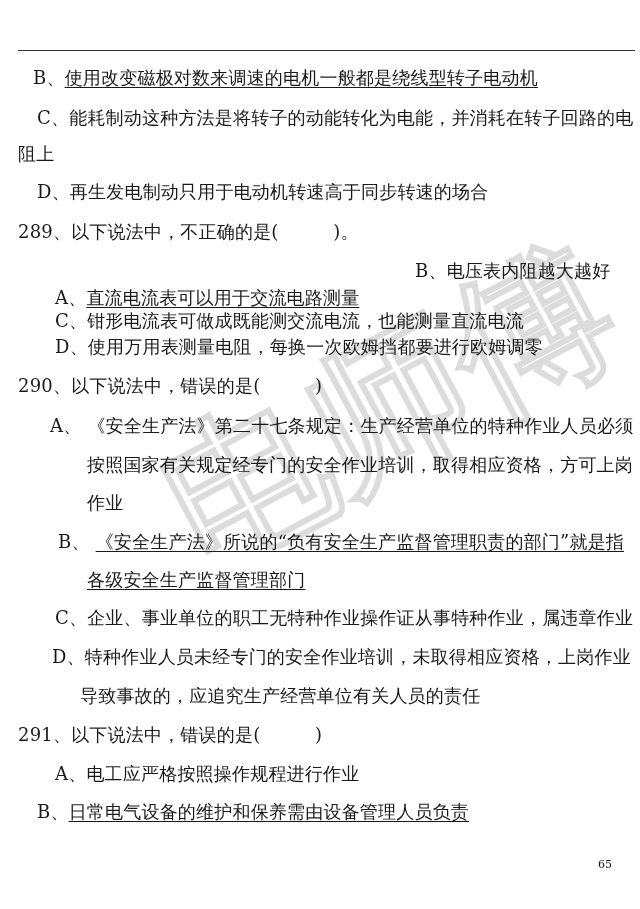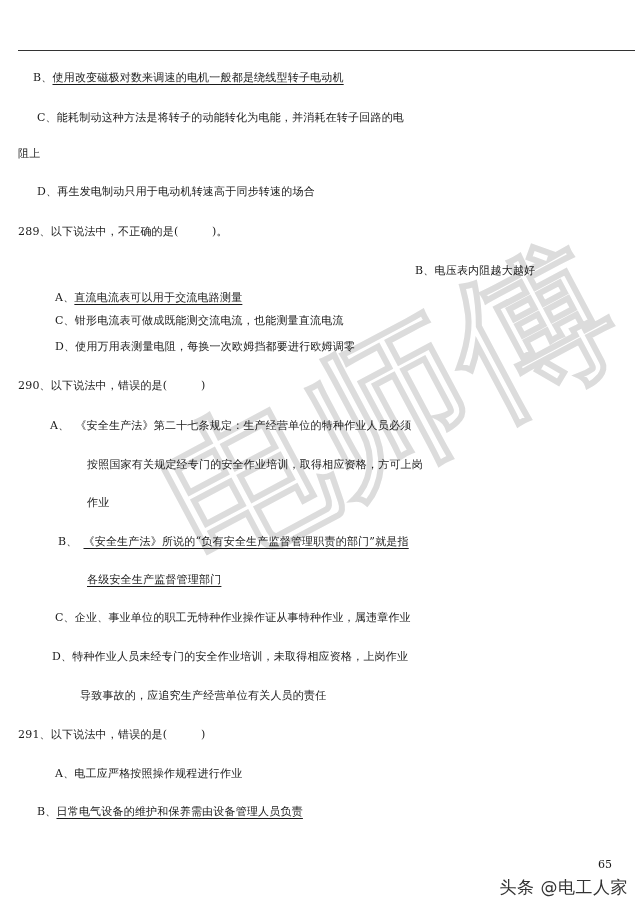--- a/index.html
+++ b/index.html
@@ -1,20 +1,20 @@
 <!DOCTYPE html>
 <html><head>
   <meta charset="utf-8">
   <style>
     html, body { margin: 0; padding: 0; background: #ffffff; }
     body { width: 640px; height: 909px; position: relative; overflow: hidden;
            font-family: "DejaVu Serif", "Liberation Serif", serif; color: #1a1a1a; }
     .rule { position: absolute; left: 18px; top: 50px; width: 617px; height: 0;
             border-top: 1.5px solid #333; }
-    .line { position: absolute; font-size: 11px; white-space: nowrap; line-height: 22px; letter-spacing: 0.2px; }
+    .line { position: absolute; font-size: 18px; white-space: nowrap; line-height: 22px; letter-spacing: 0.2px; }
     .u { text-decoration: underline; text-decoration-thickness: 1px; text-underline-offset: 3px; }
     .watermark { position: absolute; left: 150px; top: 300px; font-size: 160px; color: #e9e9e9;
                  transform: rotate(-28deg); transform-origin: center; white-space: nowrap;
                  font-family: "DejaVu Sans", sans-serif; font-weight: bold; z-index: 0;
                  -webkit-text-stroke: 1px #dcdcdc; color: transparent; }
     .content { position: absolute; inset: 0; z-index: 1; }
     .pagenum { position: absolute; right: 28px; top: 858px; font-size: 11px; }
     .brand { position: absolute; right: 12px; top: 876px; font-size: 17px; color: #333;
              font-family: "DejaVu Sans", sans-serif; letter-spacing: 0.5px; }
   </style>
@@ -63,14 +63,13 @@
   <div class="line" style="left:52px; top:646px;">D、特种作业人员未经专门的安全作业培训，未取得相应资格，上岗作业</div>
   <div class="line" style="left:80px; top:685px;">导致事故的，应追究生产经营单位有关人员的责任</div>
 
   <div class="line" style="left:18px; top:724px;">291、以下说法中，错误的是(　　　)</div>
   <div class="line" style="left:37px; top:763px;margin-left:18px;">A、电工应严格按照操作规程进行作业</div>
   <div class="line" style="left:37px; top:801px;">
     <span>B、</span><span class="u">日常电气设备的维护和保养需由设备管理人员负责</span>
   </div>
 
   <div class="pagenum">65</div>
-  <div class="brand">头条 @电工人家</div>
 </div>
 
 </body></html>

